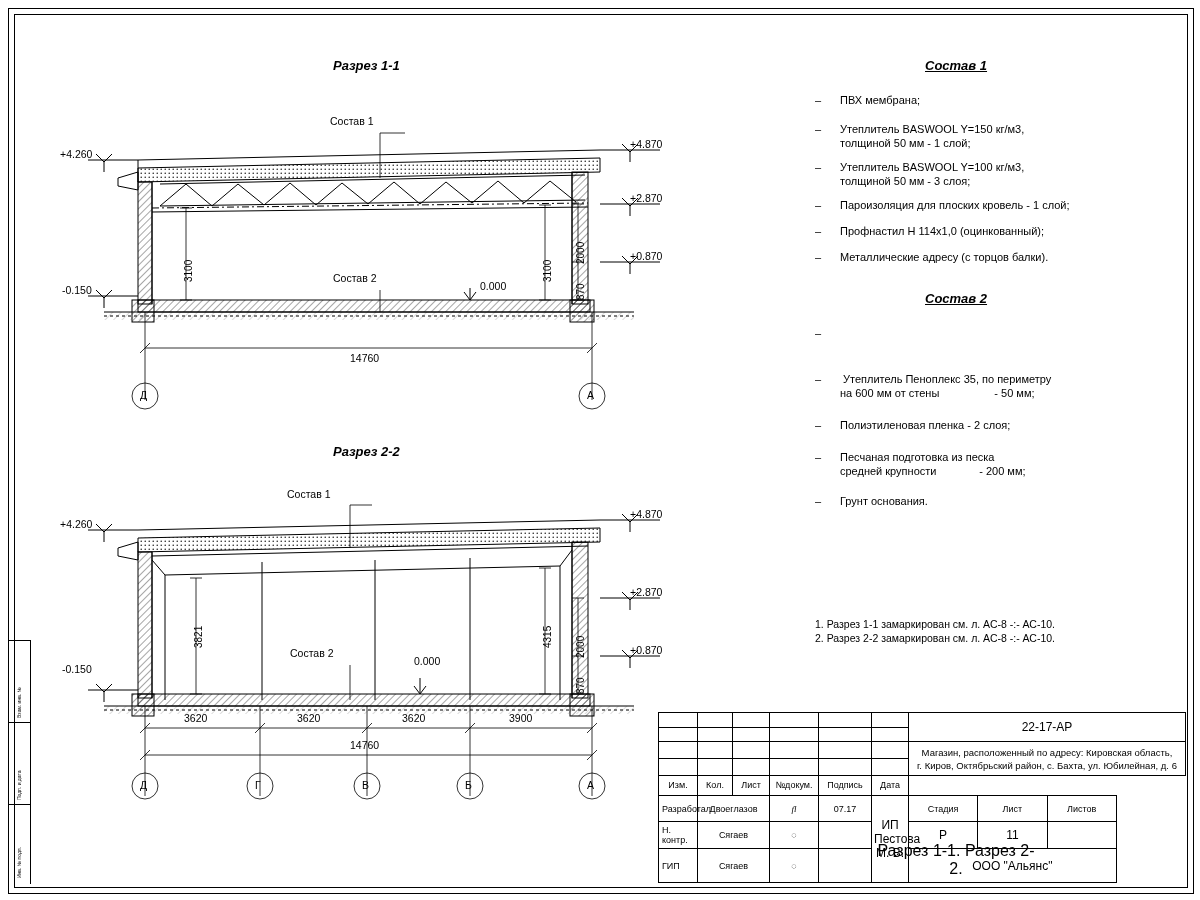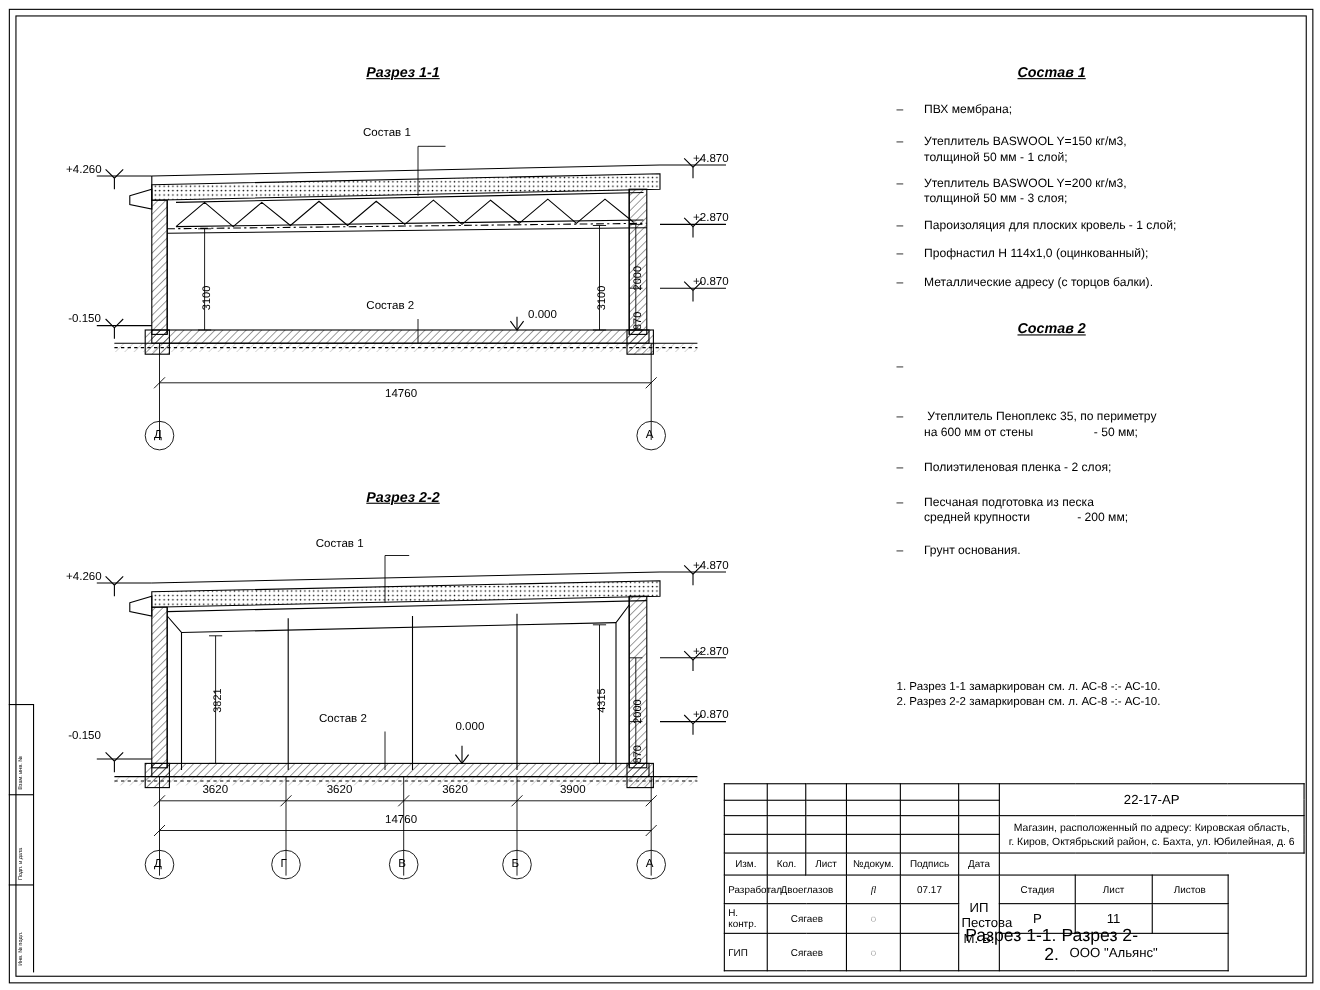--- a/index.html
+++ b/index.html
@@ -3,21 +3,21 @@
 <meta charset="utf-8">
 <style>
   html,body{margin:0;padding:0;background:#ffffff;}
   body{width:1200px;height:900px;position:relative;font-family:"Liberation Sans",sans-serif;color:#000;overflow:hidden;}
   .sheet{position:absolute;inset:0;}
   .frame-outer{position:absolute;left:8px;top:8px;width:1184px;height:884px;border:1px solid #000;}
   .frame-inner{position:absolute;left:14px;top:14px;width:1172px;height:872px;border:1px solid #000;}
   .leftstrip{position:absolute;left:8px;top:640px;width:22px;height:244px;border-right:1px solid #000;}
   .leftstrip .ln{position:absolute;left:0;width:22px;border-top:1px solid #000;}
   .vtext{position:absolute;transform:rotate(-90deg);transform-origin:left top;font-size:5px;white-space:nowrap;color:#000;}
-  .ttl{position:absolute;font-style:italic;font-weight:bold;font-size:13px;text-decoration:underline;text-align:center;}
+  .ttl{position:absolute;font-style:italic;font-weight:bold;font-size:13px;text-align:center;}
   .lbl{position:absolute;font-size:10.5px;white-space:nowrap;}
   .dimv{position:absolute;font-size:10px;transform:rotate(-90deg);transform-origin:left top;white-space:nowrap;}
   .listhdr{position:absolute;font-style:italic;font-weight:bold;font-size:13px;text-decoration:underline;}
   .bullet{position:absolute;font-size:11px;line-height:13.5px;white-space:nowrap;}
   .dash{position:absolute;font-size:11px;}
   .note{position:absolute;font-size:10.5px;line-height:14px;white-space:nowrap;}
   svg{position:absolute;left:0;top:0;}
   .tb{position:absolute;left:658px;top:712px;width:528px;height:172px;}
   .tb table{border-collapse:collapse;width:528px;height:172px;table-layout:fixed;}
   .tb td{border:1px solid #000;font-size:9px;padding:0 2px;text-align:center;vertical-align:middle;margin-top:16px;}
@@ -274,21 +274,21 @@
   <div class="lbl" style="left:465px;top:779px">Б</div>
   <div class="lbl" style="left:587px;top:779px">А</div>
 
   <div class="listhdr" style="left:925px;top:58px">Состав 1</div>
   <div class="dash" style="left:815px;top:94px">–</div>
   <div class="bullet" style="left:840px;top:94px">ПВХ мембрана;</div>
   <div class="dash" style="left:815px;top:123px">–</div>
   <div class="bullet" style="left:840px;top:123px;white-space:pre">Утеплитель BASWOOL Y=150 кг/м3,
 толщиной 50 мм - 1 слой;</div>
   <div class="dash" style="left:815px;top:161px">–</div>
-  <div class="bullet" style="left:840px;top:161px;white-space:pre">Утеплитель BASWOOL Y=200 кг/м3,
+  <div class="bullet" style="left:840px;top:161px;white-space:pre">Утеплитель BASWOOL Y=100 кг/м3,
 толщиной 50 мм - 3 слоя;</div>
   <div class="dash" style="left:815px;top:199px">–</div>
   <div class="bullet" style="left:840px;top:199px">Пароизоляция для плоских кровель - 1 слой;</div>
   <div class="dash" style="left:815px;top:225px">–</div>
   <div class="bullet" style="left:840px;top:225px">Профнастил Н 114х1,0 (оцинкованный);</div>
   <div class="dash" style="left:815px;top:251px">–</div>
   <div class="bullet" style="left:840px;top:251px">Металлические адресу (с торцов балки).</div>
 
   <div class="listhdr" style="left:925px;top:291px">Состав 2</div>
   <div class="dash" style="left:815px;top:327px">–</div>

